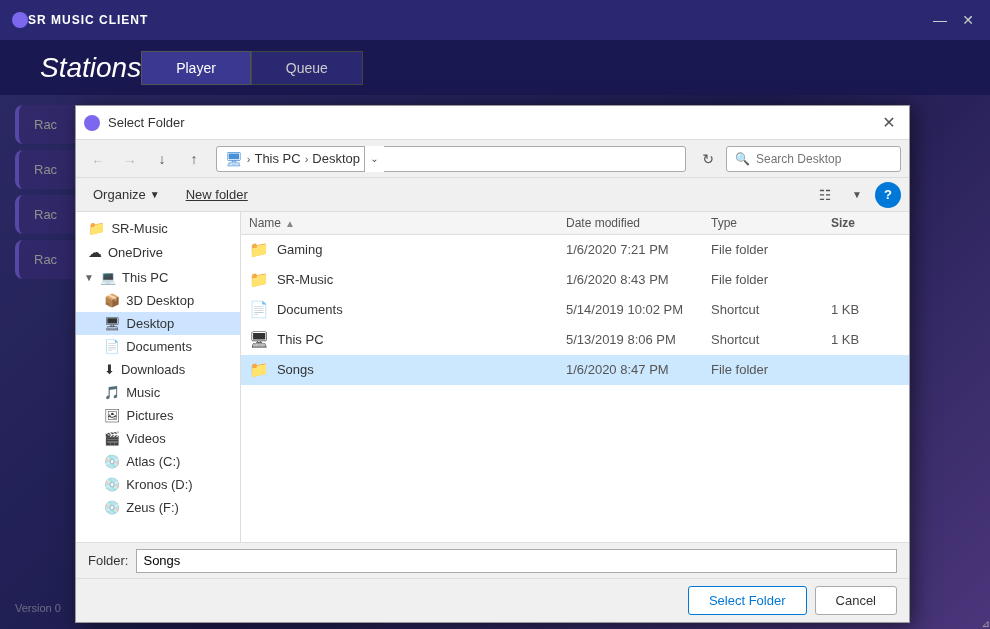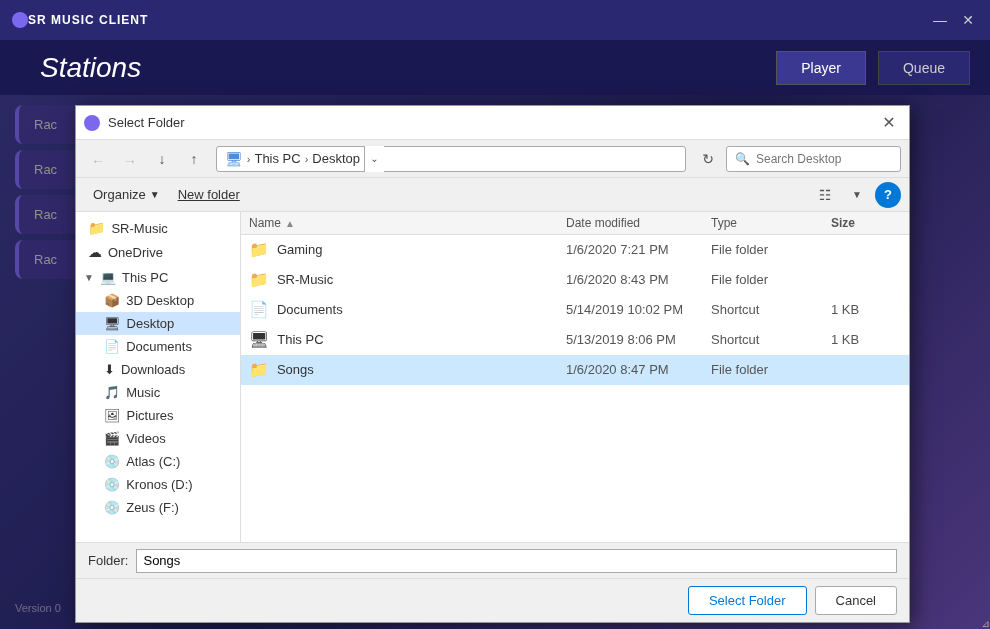--- a/index.html
+++ b/index.html
@@ -57,41 +57,39 @@
       width: 20px;
       text-align: center;
     }
 
     
     .app-header {
       height: 55px;
       background: #1a1850;
       display: flex;
       align-items: center;
-      justify-content: space-between;
       padding: 0 20px 0 40px;
     }
     .app-title {
       color: #fff;
       font-size: 28px;
       font-style: italic;
       font-weight: 300;
     }
     .nav-tabs {
       display: flex;
       gap: 0;
     }
     .nav-tab {
-      padding: 8px 24px;
+      padding: 8px 34px;
       color: #ccc;
       background: #2a2870;
       border: 1px solid #444;
       cursor: pointer;
       font-size: 14px;
-      margin-left: 12px;
     }
     .nav-tab.active {
       background: #3a3890;
       color: #fff;
       border-color: #555;
     }
 
     
     .app-content {
       height: calc(629px - 40px - 55px);
@@ -285,20 +283,21 @@
     }
 
     
     .dialog-actionbar {
       height: 34px;
       background: #f0f0f0;
       border-bottom: 1px solid #ddd;
       display: flex;
       align-items: center;
       padding: 0 8px;
+      gap: 8px;
     }
     .organize-btn {
       display: flex;
       align-items: center;
       gap: 4px;
       padding: 4px 8px;
       background: transparent;
       border: 1px solid transparent;
       border-radius: 3px;
       cursor: pointer;

